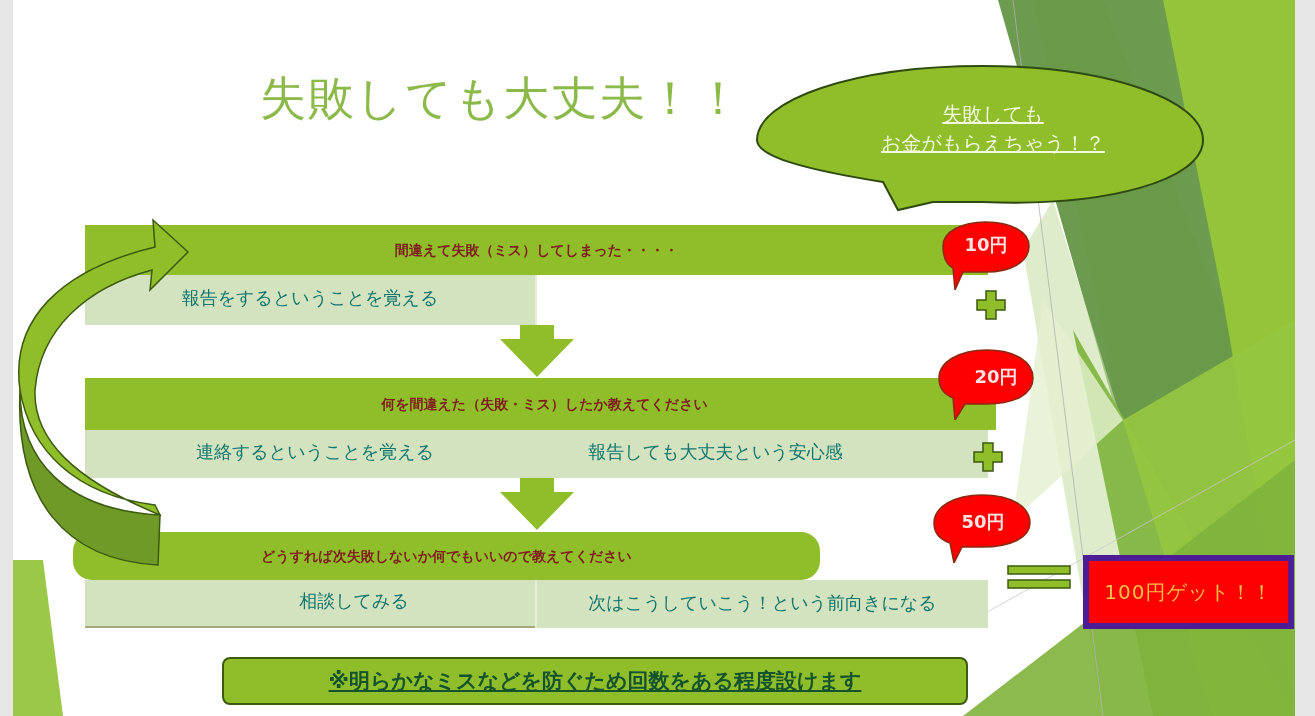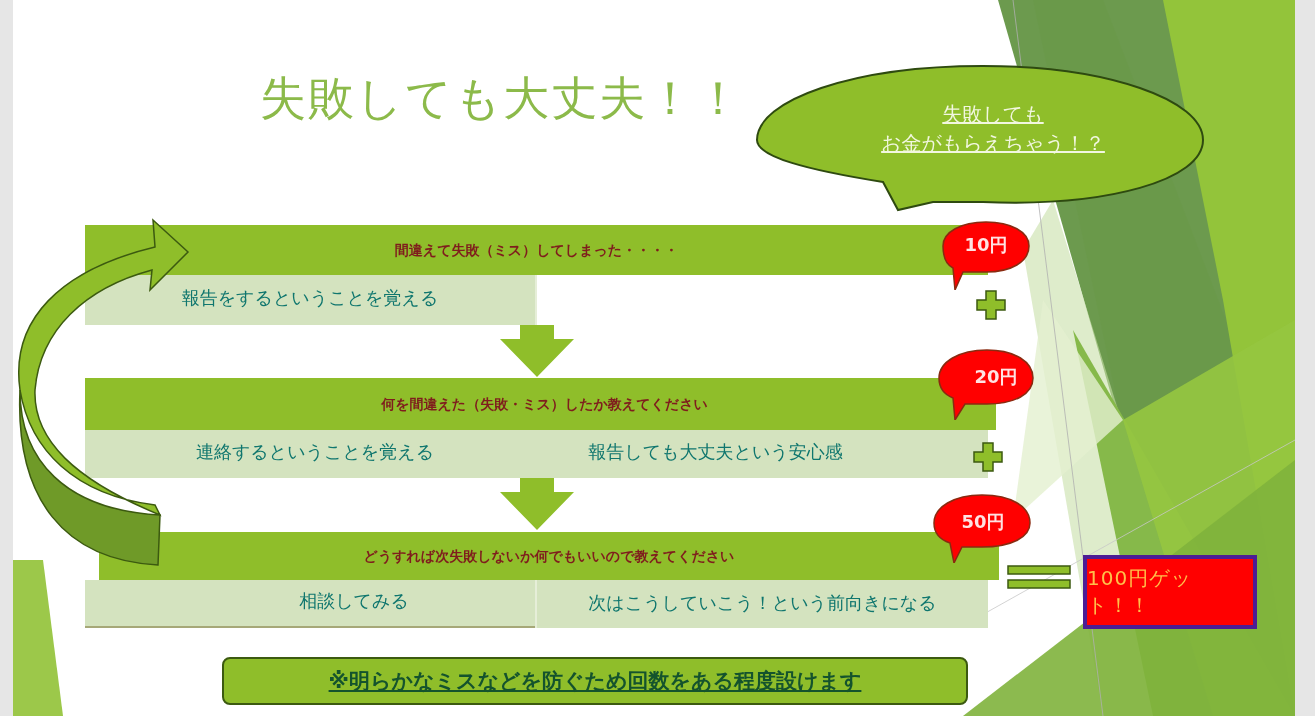--- a/index.html
+++ b/index.html
@@ -9,21 +9,21 @@
   .right-gutter { position:absolute; left:1295px; top:0; width:20px; height:716px; background:#e6e6e6; }
   .bg-svg { position:absolute; left:0; top:0; }
   .title { position:absolute; left:247px; top:68px; font-size:46px; color:#8cba4a; letter-spacing:2px; white-space:nowrap; }
   .bubble-text { position:absolute; left:790px; top:100px; width:380px; text-align:center; color:#f2f7e0; font-size:20px; line-height:29px; }
   .bubble-text span { text-decoration:underline; display:block; }
   .row-head { position:absolute; background:#8fbe2a; color:#7f1d1d; font-weight:bold; font-size:14px; text-align:center; }
   .row-cell { position:absolute; background:#d4e3bf; color:#0f766e; font-size:18px; text-align:center; }
   .divider { position:absolute; width:2px; background:#e6eed8; }
   .yen-text { position:absolute; color:#ffe2e2; font-size:18px; font-weight:bold; text-align:center; width:80px; }
   .plus { position:absolute; }
-  .result-box { position:absolute; left:1070px; top:555px; width:174px; height:74px; background:#ff0000; border:4px solid #4c1d95; box-sizing:border-box; color:#ffc04a; font-size:20px; display:flex; align-items:center; justify-content:center; letter-spacing:1px; }
+  .result-box { position:absolute; left:1070px; top:555px; width:211px; height:74px; background:#ff0000; border:6px solid #4c1d95; box-sizing:border-box; color:#ffc04a; font-size:20px; display:flex; align-items:center; justify-content:center; letter-spacing:1px; }
   .note { position:absolute; left:209px; top:657px; width:746px; height:48px; background:#8fbe2a; border:2px solid #3c5a10; border-radius:8px; box-sizing:border-box; display:flex; align-items:center; justify-content:center; font-weight:bold; font-size:21px; color:#14532d; }
   .note span { text-decoration:underline; }
 </style>
 </head>
 <body>
 
 <div class="left-gutter"></div>
 <div class="right-gutter"></div>
 
 <div class="slide">
@@ -62,21 +62,21 @@
 
   <div class="row-head" style="left:72px;top:378px;width:903px;height:52px;line-height:52px;padding-left:8px;">何を間違えた（失敗・ミス）したか教えてください</div>
   <div class="row-cell" style="left:72px;top:430px;width:903px;height:48px;"></div>
   <div class="row-cell" style="left:72px;top:430px;width:460px;height:48px;line-height:44px;background:transparent;">連絡するということを覚える</div>
   <div class="row-cell" style="left:530px;top:430px;width:345px;height:48px;line-height:44px;background:transparent;">報告しても大丈夫という安心感</div>
 
   <svg style="position:absolute;left:487px;top:478px;" width="74" height="52">
     <polygon points="20,0 54,0 54,14 74,14 37,52 0,14 20,14" fill="#8fbe2a"></polygon>
   </svg>
 
-  <div class="row-head" style="left:86px;top:532px;width:900px;height:48px;line-height:48px;">どうすれば次失敗しないか何でもいいので教えてください</div>
+  <div class="row-head" style="left:60px;top:532px;width:747px;height:48px;line-height:48px;border-radius:19px;">どうすれば次失敗しないか何でもいいので教えてください</div>
   <div class="row-cell" style="left:72px;top:580px;width:538px;height:48px;line-height:42px;border-bottom:2px solid #a6a878;box-sizing:border-box;">相談してみる</div>
   <div class="divider" style="left:522px;top:580px;height:48px;"></div>
   <div class="row-cell" style="left:524px;top:580px;width:451px;height:48px;line-height:46px;">次はこうしていこう！という前向きになる</div>
 
   <svg style="position:absolute;left:-8px;top:210px;" width="200" height="370">
     <path d="M150,295 C70,285 25,240 15,180 C5,110 55,60 150,37 L148,10 L183,42 L145,80 L147,60 C80,78 35,120 30,180 C28,230 70,270 155,305 Z" fill="#8fbe2a" stroke="#3c5a10" stroke-width="1.5"></path>
     <path d="M15,180 C15,250 60,300 155,305 L153,355 C60,350 10,290 15,180 Z" fill="#6f9a28" stroke="#3c5a10" stroke-width="1.5"></path>
   </svg>
 
   <svg style="position:absolute;left:928px;top:220px;" width="90" height="70">

